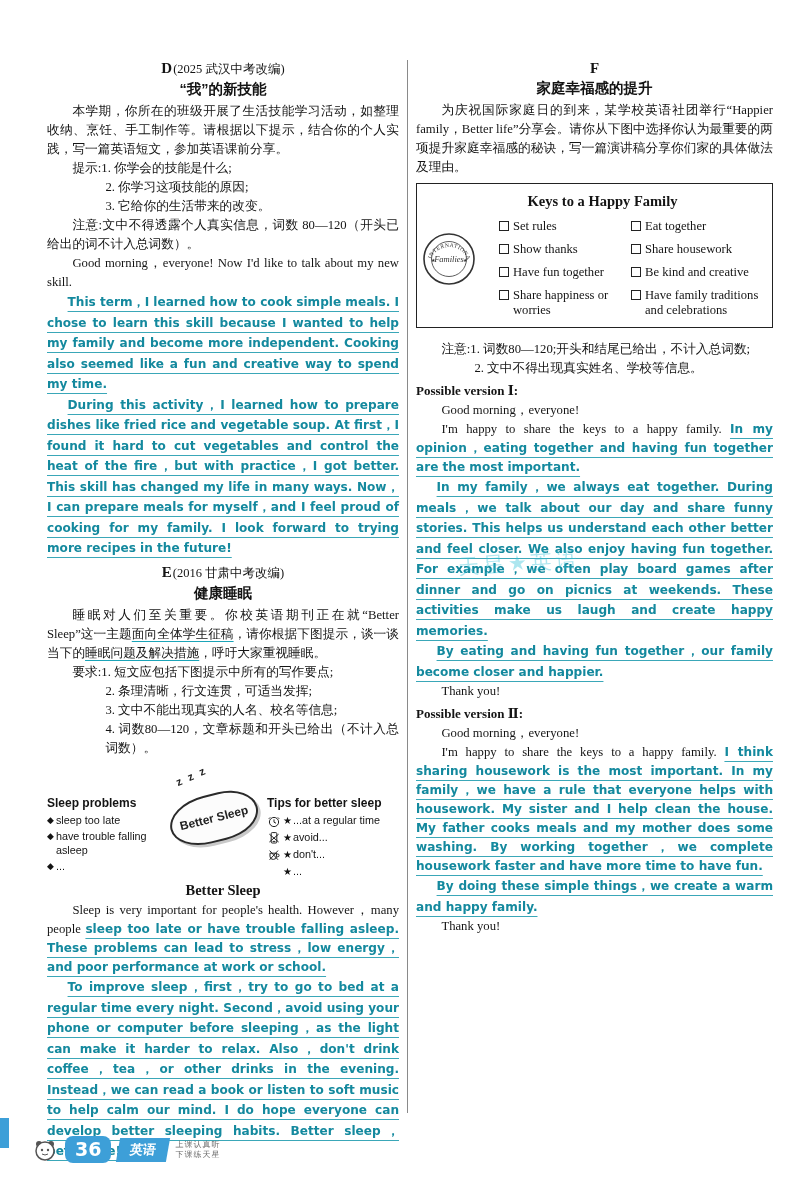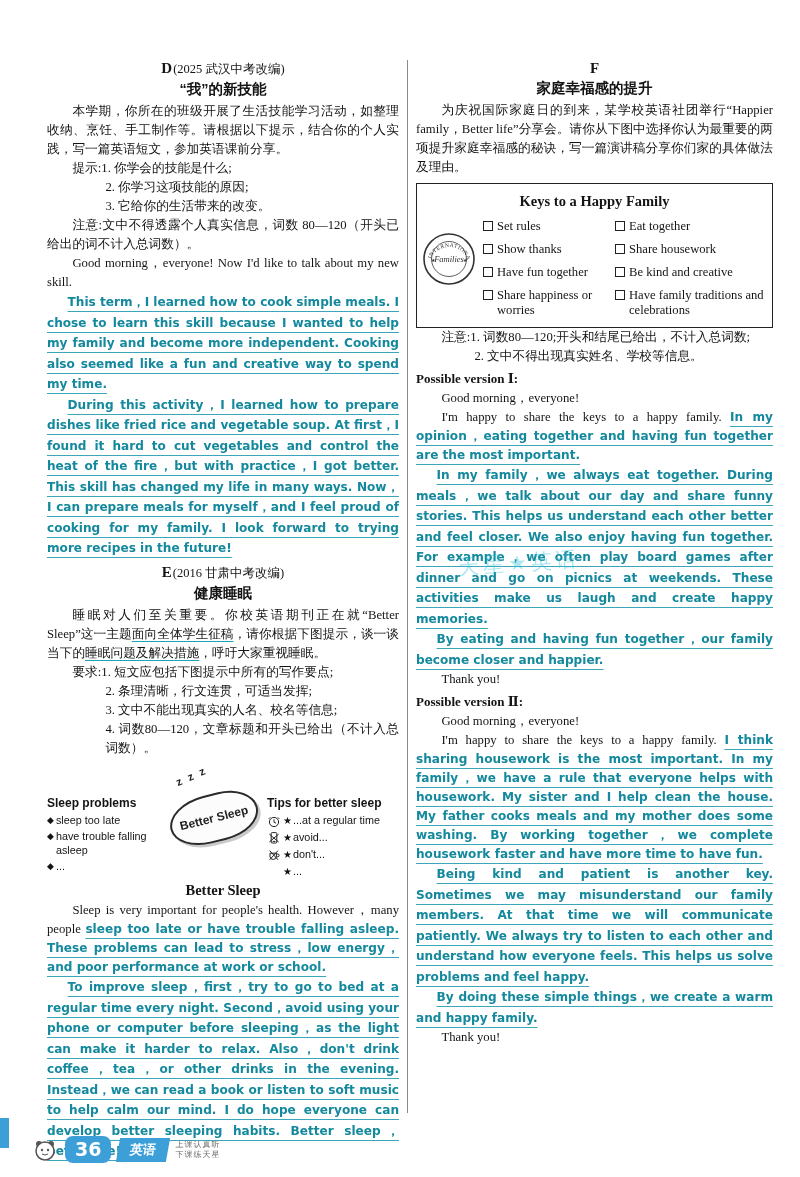--- a/index.html
+++ b/index.html
@@ -54,21 +54,21 @@
             border:2px solid #2a2a2a; background:#fcfcfc;
             border-radius:52% 46% 50% 48% / 62% 58% 60% 56%;
             transform:rotate(-14deg); display:flex; align-items:center; justify-content:center;
             box-shadow:2px 3px 0 #c9c9c9; }
   .pillow-label { font-weight:bold; font-size:12px; color:#222; white-space:nowrap; }
   .zzz { position:absolute; left:12px; top:6px; font-weight:bold; font-size:11px;
          letter-spacing:2px; transform:rotate(-24deg); color:#222; }
   .essay-title { text-align:center; font-weight:bold; font-size:14.5px; margin:4px 0 2px 0; }
 
   
-  .keys-box { position:relative; border:1.6px solid #222; margin:6px 0 0 0; padding:9px 8px 9px 8px; }
+  .keys-box { position:relative; border:1.6px solid #222; margin:6px 0 12px 0; padding:9px 8px 9px 24px; }
   .kb-title { text-align:center; font-weight:bold; font-size:14.5px; margin:0 0 9px 0; }
   .kb-grid { margin-left:58px; display:grid; grid-template-columns:122px 1fr; column-gap:10px; row-gap:8px; }
   .key-item { display:flex; font-size:12.6px; line-height:15px; }
   .cb { flex:none; width:10px; height:10px; border:1.2px solid #222; margin:2px 4px 0 0; background:#fff; }
   .stamp { position:absolute; left:5px; top:48px; width:54px; height:54px; }
 
   
   .watermark { position:absolute; left:458px; top:549px; font-size:21px; letter-spacing:4px;
                color:#35c3d9; opacity:.4; transform:rotate(-4deg);
                font-family:"DejaVu Sans",sans-serif; pointer-events:none; z-index:5; }
@@ -252,21 +252,20 @@
         <div class="pv-heading">Possible version Ⅰ:</div>
         <p class="para indent">Good morning，everyone!</p>
         <p class="para indent"><span>I'm happy to share the keys to a happy family. </span><span class="answer-inline">In my opinion，eating together and having fun together are the most important.</span></p>
         <p class="para answer">In my family，we always eat together. During meals，we talk about our day and share funny stories. This helps us understand each other better and feel closer. We also enjoy having fun together. For example，we often play board games after dinner and go on picnics at weekends. These activities make us laugh and create happy memories.</p>
         <p class="para answer">By eating and having fun together，our family become closer and happier.</p>
         <p class="para indent">Thank you!</p>
 
         <div class="pv-heading">Possible version Ⅱ:</div>
         <p class="para indent">Good morning，everyone!</p>
         <p class="para indent"><span>I'm happy to share the keys to a happy family. </span><span class="answer-inline">I think sharing housework is the most important. In my family，we have a rule that everyone helps with housework. My sister and I help clean the house. My father cooks meals and my mother does some washing. By working together，we complete housework faster and have more time to have fun.</span></p>
-        <p class="para answer">Being kind and patient is another key. Sometimes we may misunderstand our family members. At that time we will communicate patiently. We always try to listen to each other and understand how everyone feels. This helps us solve problems and feel happy.</p>
         <p class="para answer">By doing these simple things，we create a warm and happy family.</p>
         <p class="para indent">Thank you!</p>
       </section>
     </div>
   </div>
 
   <div class="edge-bar"></div>
   <div class="footer">
     <svg width="26" height="26" viewBox="0 0 26 26">
       <circle cx="7" cy="7" r="3" fill="#555"></circle>

